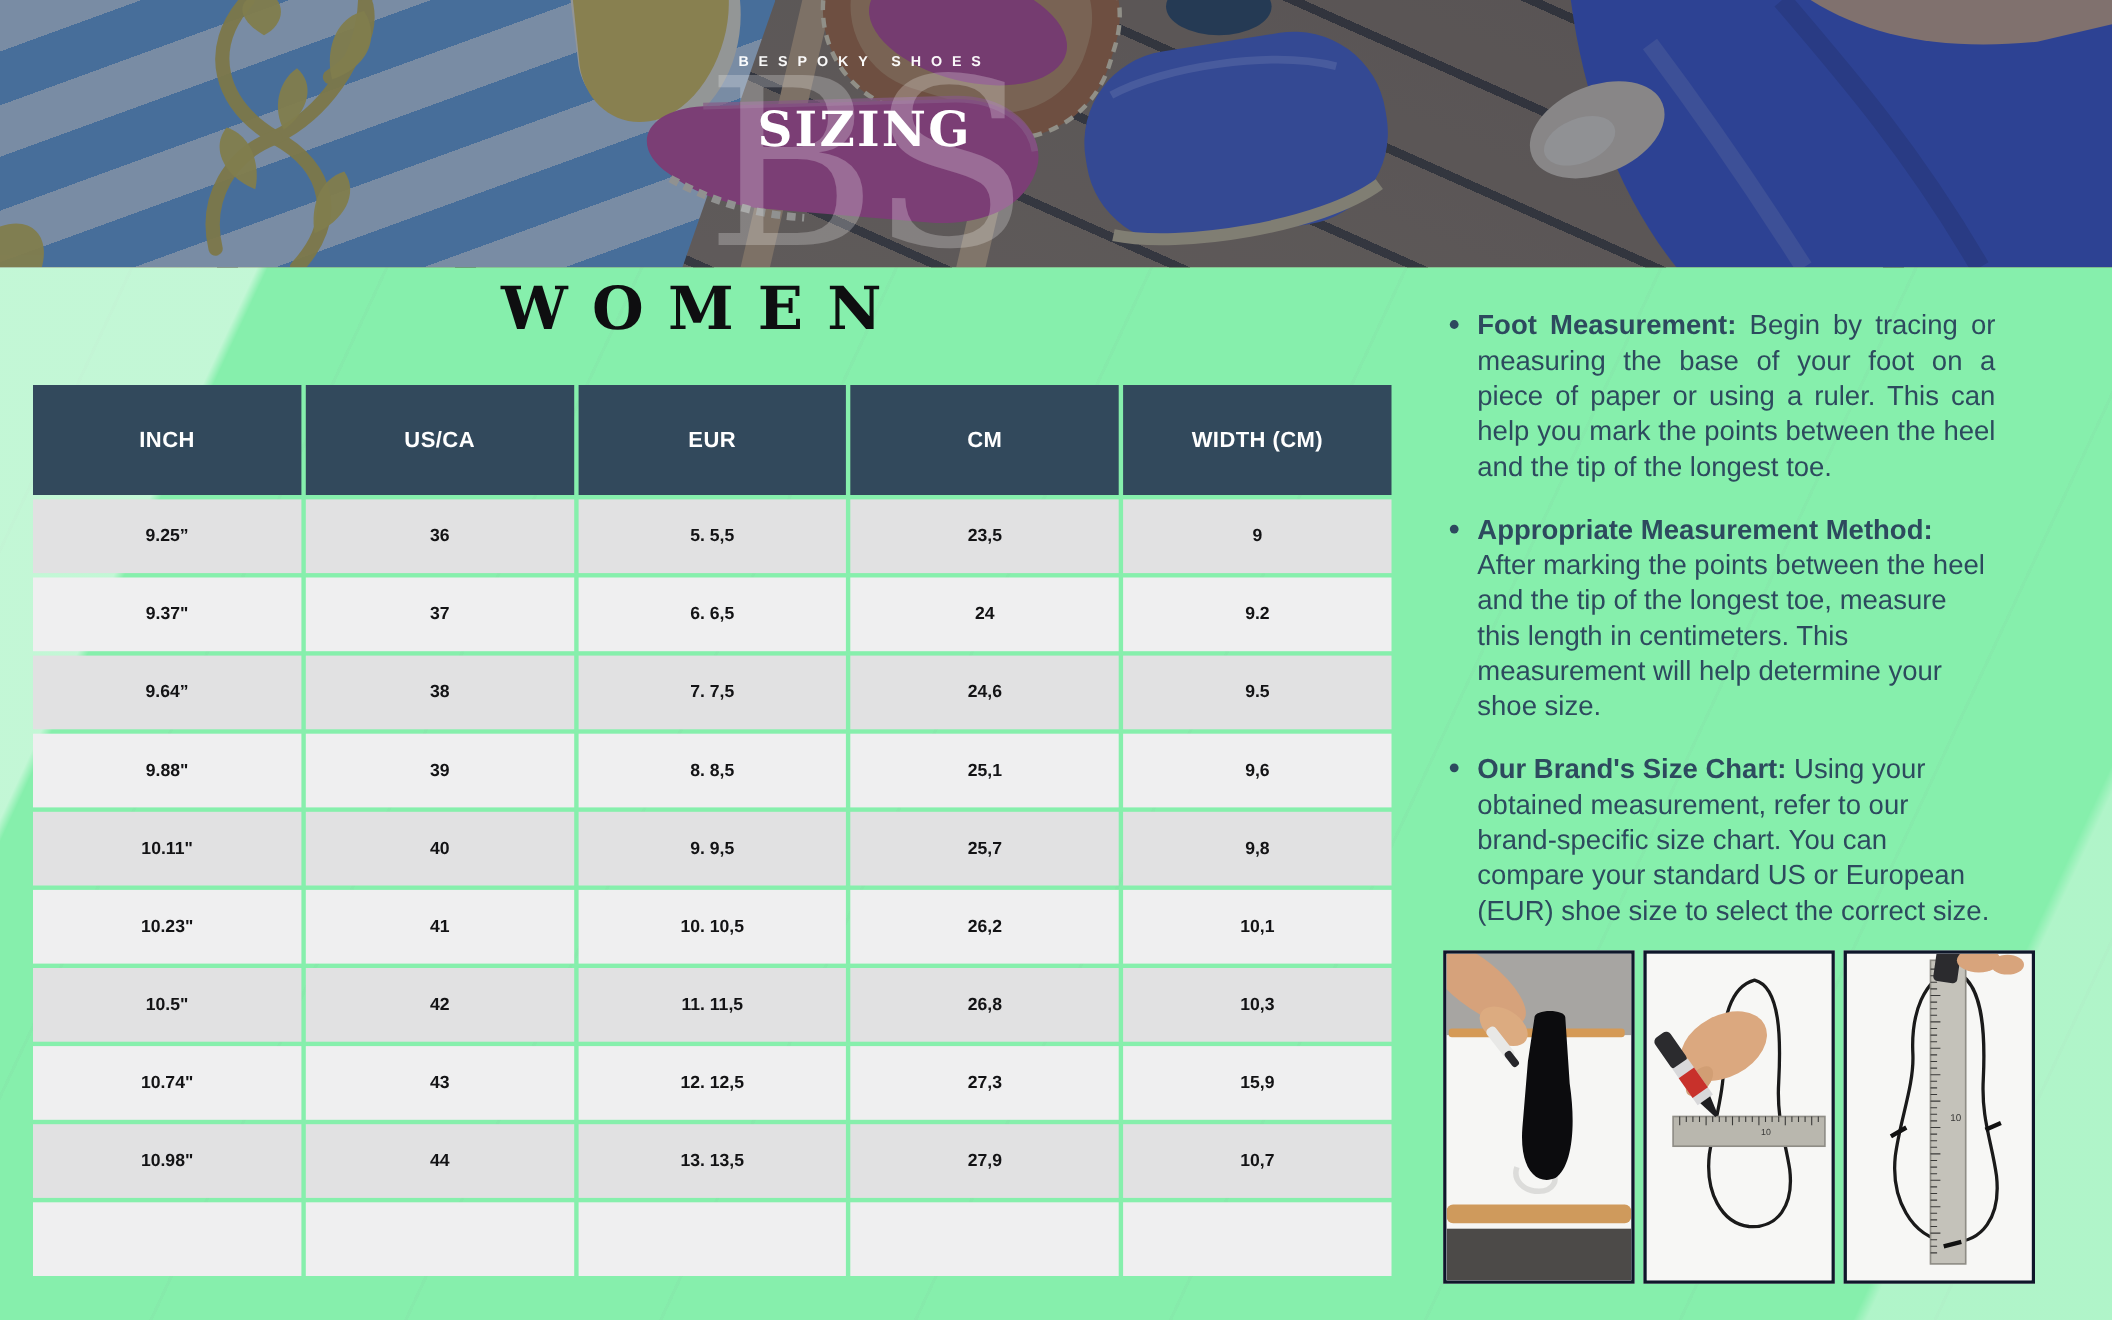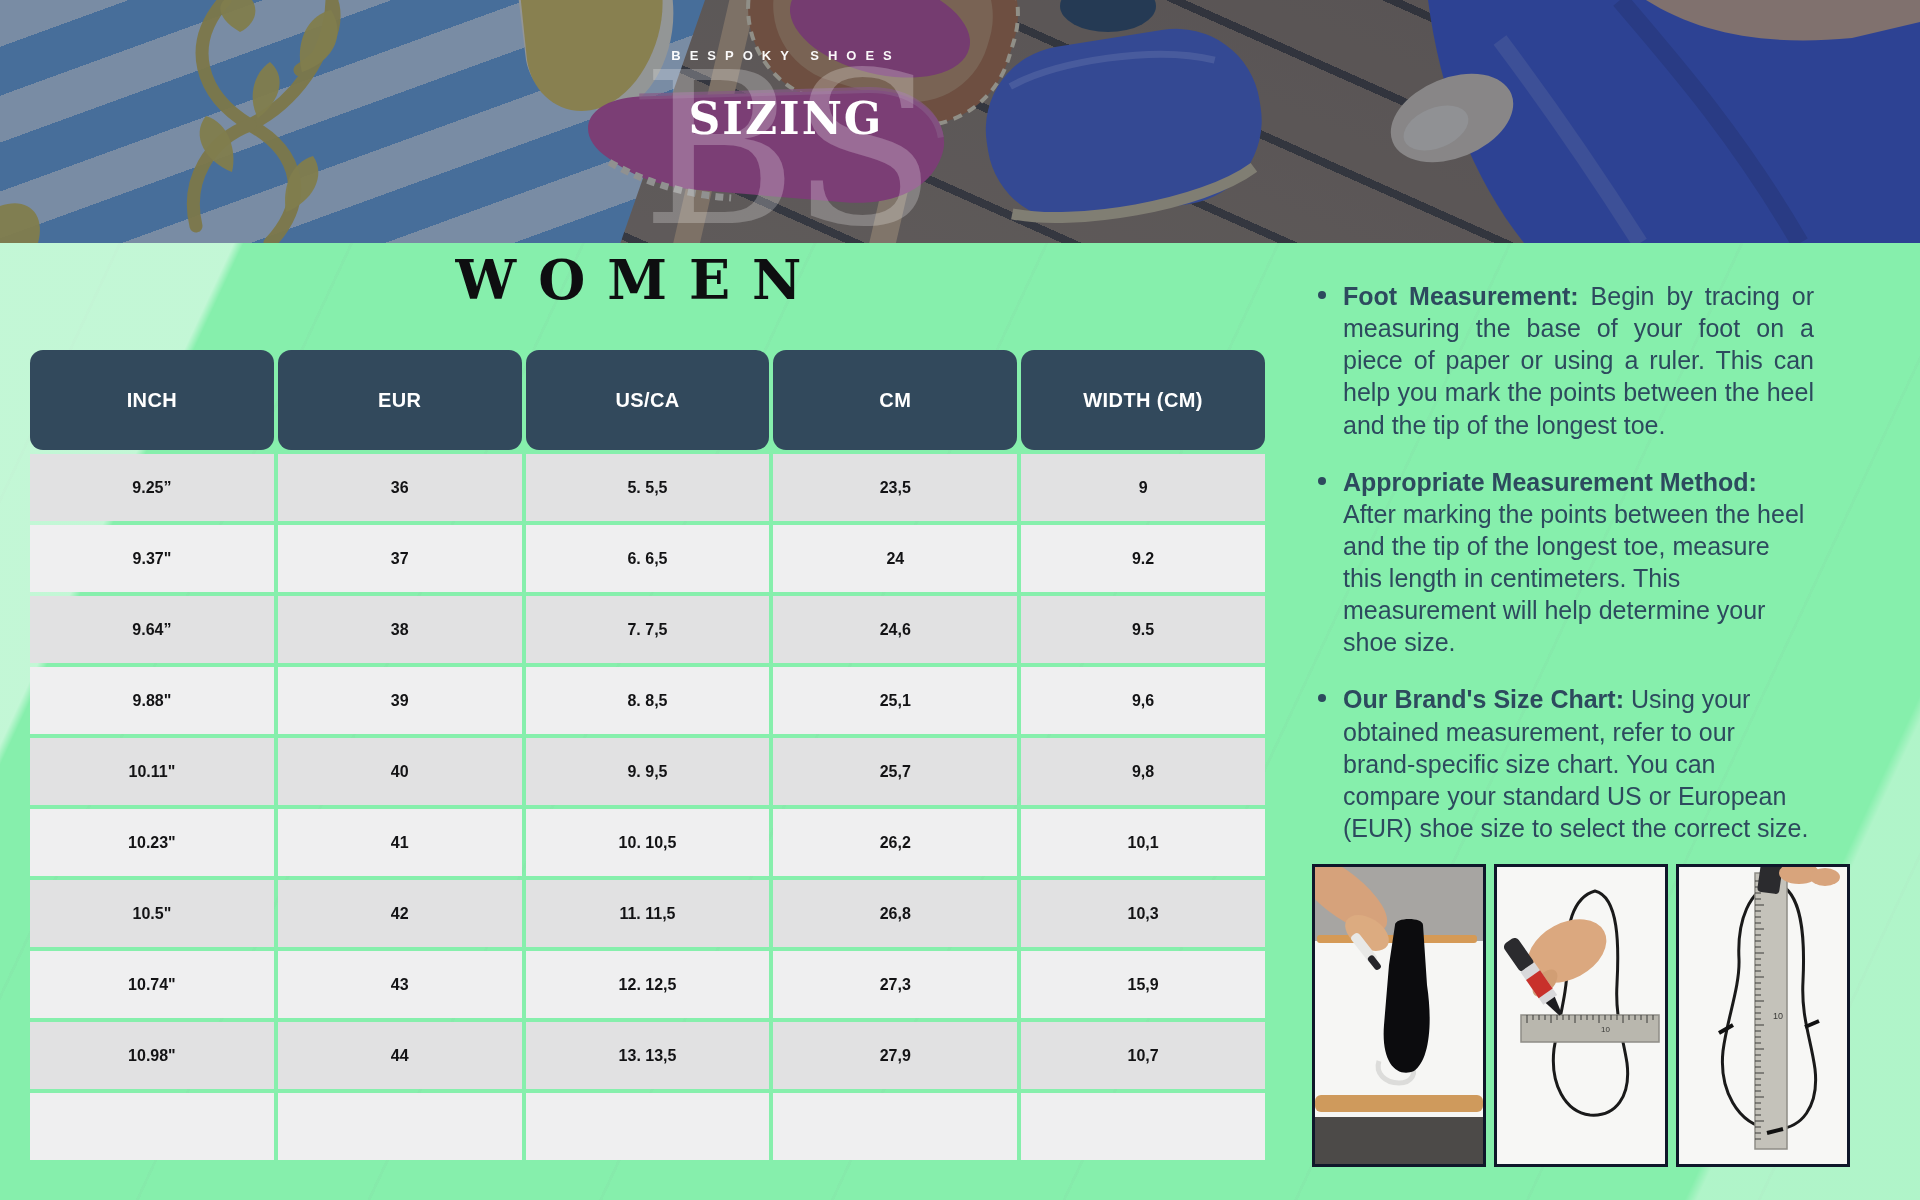--- a/index.html
+++ b/index.html
@@ -36,21 +36,21 @@
 
   
   .section-title{position:absolute;left:22px;top:248px;width:1235px;text-align:center;z-index:1;
     font-family:"DejaVu Serif",serif;font-weight:700;font-size:54px;color:#0e0e10;
     letter-spacing:22px;margin:0;}
 
   
   .size-table{position:absolute;left:30px;top:350px;width:1235px;z-index:1;
     display:grid;grid-template-columns:repeat(5,1fr);gap:4px;}
   .cell{display:flex;align-items:center;justify-content:center;box-sizing:border-box;}
-  .cell.th{height:100px;background:#32495c;color:#ffffff;font-weight:700;font-size:20px;letter-spacing:.4px;border-radius:13px;}
+  .cell.th{height:100px;background:#32495c;color:#ffffff;font-weight:700;font-size:20px;letter-spacing:.4px;}
   .cell.dark{height:67px;background:#e1e1e2;}
   .cell.light{height:67px;background:#efeff0;}
   .cell.dark,.cell.light{font-weight:700;font-size:16px;color:#131315;}
 
   
   .instructions{position:absolute;left:1318px;top:280px;width:496px;z-index:1;color:#2d4a5e;}
   .instr-item{display:grid;grid-template-columns:25px 1fr;margin-bottom:25px;}
   .instr-dot{width:8px;height:8px;border-radius:50%;background:#2d4a5e;margin-top:11px;}
   .instr-item p{margin:0;font-size:25px;line-height:1.285;}
   .instr-item.justify p{text-align:justify;}
@@ -137,22 +137,22 @@
       <div class="watermark">BS</div>
       <div class="brand-name">BESPOKY SHOES</div>
       <div class="banner-title">SIZING</div>
     </div>
   </header>
 
   <h1 class="section-title">WOMEN</h1>
 
   <div class="size-table">
       <div class="cell th">INCH</div>
+      <div class="cell th">US/CA</div>
       <div class="cell th">EUR</div>
-      <div class="cell th">US/CA</div>
       <div class="cell th">CM</div>
       <div class="cell th">WIDTH (CM)</div>
       <div class="cell dark">9.25”</div>
       <div class="cell dark">36</div>
       <div class="cell dark">5. 5,5</div>
       <div class="cell dark">23,5</div>
       <div class="cell dark">9</div>
       <div class="cell light">9.37"</div>
       <div class="cell light">37</div>
       <div class="cell light">6. 6,5</div>

